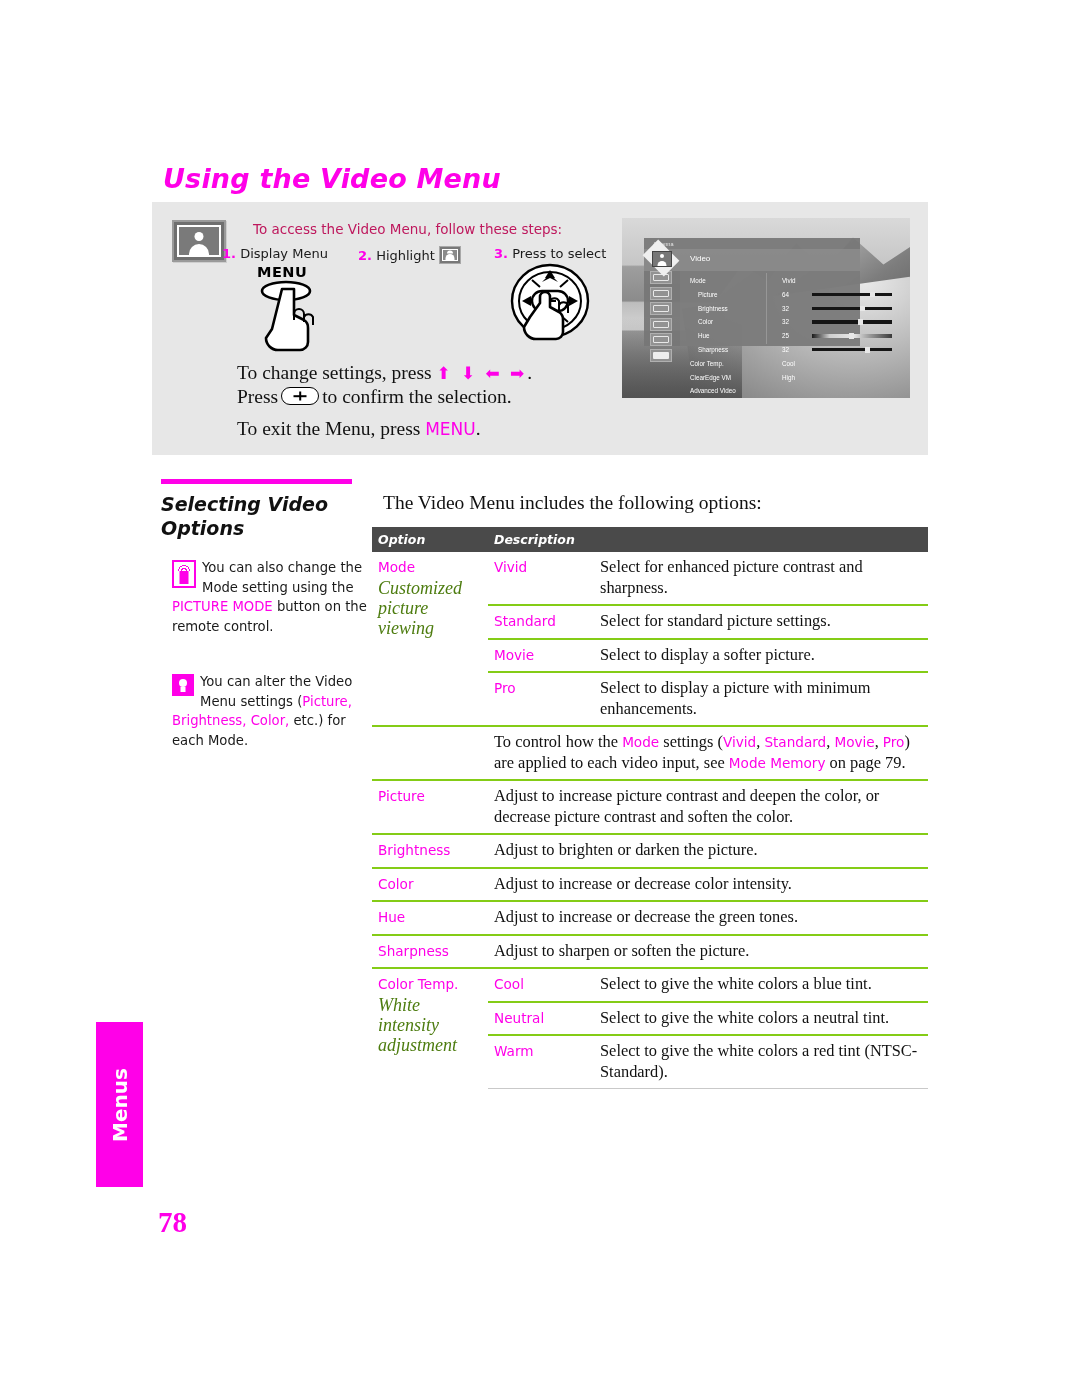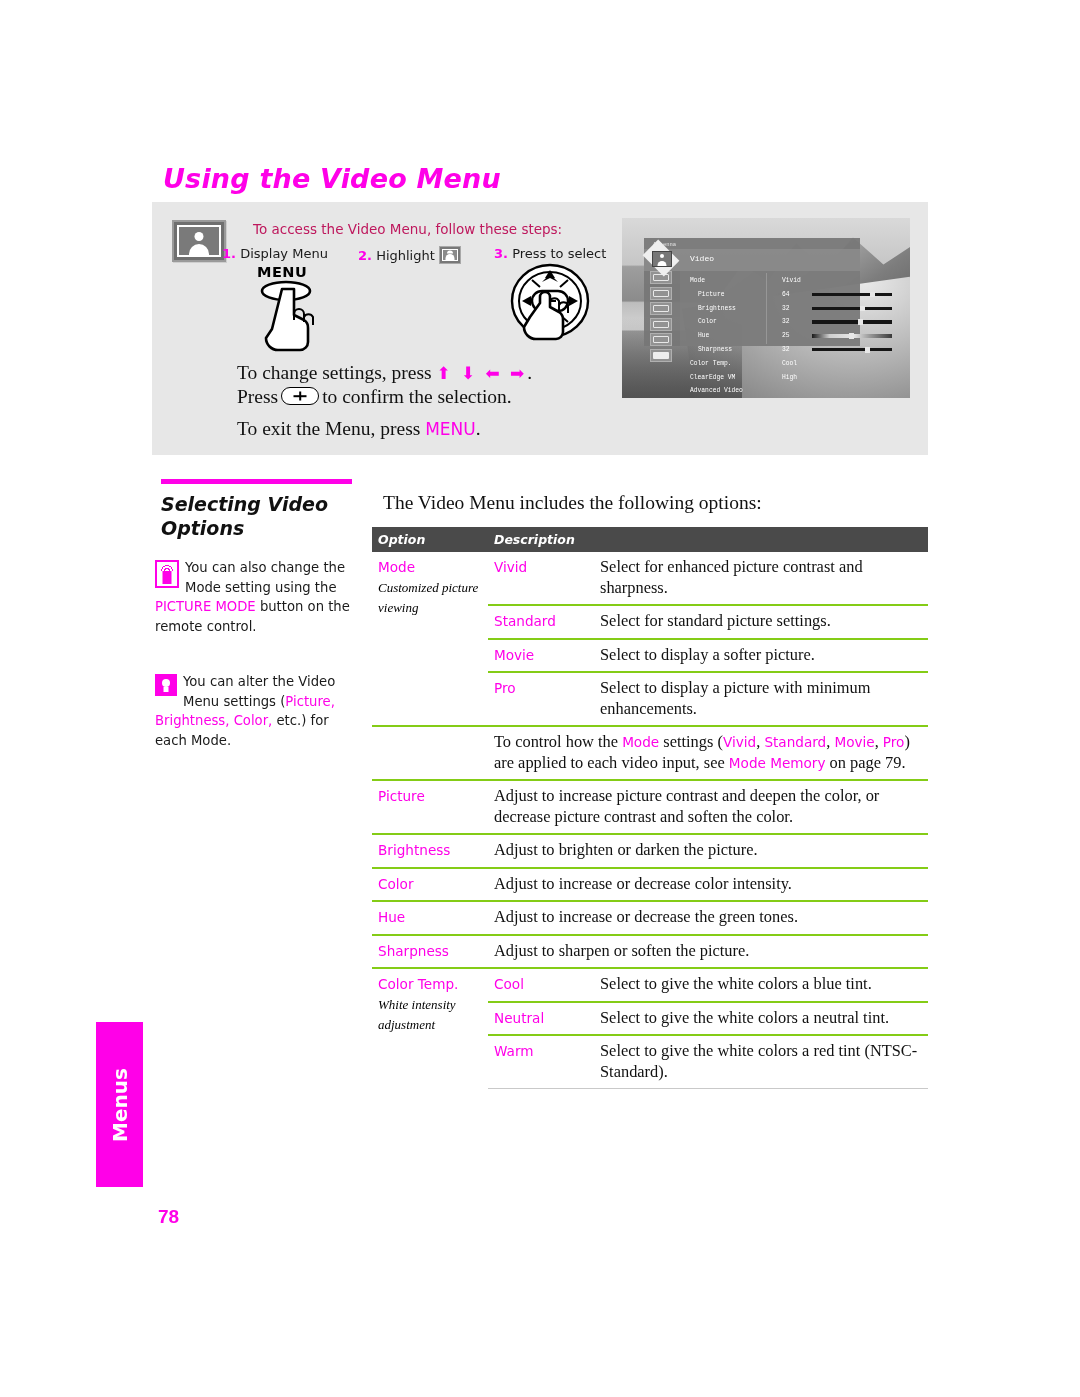--- a/index.html
+++ b/index.html
@@ -148,21 +148,21 @@
   }
   .tv-photo .brush {
     position:absolute; left:0; bottom:0; width:120px; height:80px;
     background:linear-gradient(180deg, rgba(120,120,120,0) 0%, rgba(70,70,70,.75) 100%);
   }
   .osd {
     position:absolute; left:22px; top:20px;
     width:216px; height:108px;
     background:rgba(118,118,118,0.93);
     color:#fff;
-    font-family:Liberation Mono, monospace;
+    font-family:Liberation Sans, sans-serif;
   }
   .osd-antenna {
     position:absolute; left:9px; top:3px;
     font-size:5.5px; color:#e6e6e6;
   }
   .osd-topbar {
     position:absolute; left:0; top:11px; right:0; height:22px;
     background:rgba(140,140,140,0.85);
   }
   .osd-video-label {
@@ -236,21 +236,21 @@
     background:#FF00E8;
   }
   .sec-title {
     position:absolute; left:161px; top:492px; width:215px;
     font-family:"DejaVu Sans", sans-serif;
     font-weight:bold; font-style:italic;
     font-size:19px; line-height:24px;
     color:#111;
   }
   .note {
-    position:absolute; left:155px; width:208px;
+    position:absolute; left:172px; width:208px;
     font-family:"DejaVu Sans", sans-serif;
     font-size:13.2px; line-height:19.5px;
     color:#1a1a1a;
   }
   .note-1 { top:558px; }
   .note-2 { top:672px; }
   .kw { color:#FF00E8; }
 
   .ico-remote {
     float:left; width:24px; height:28px; margin:2px 6px 0 0;
@@ -306,44 +306,44 @@
     color:#111;
   }
   .tbl .c-opt { width:110px; }
   .tbl .c-val { width:100px; }
   .opt-name, .val-name {
     font-family:"DejaVu Sans", sans-serif;
     font-size:13.6px; color:#FF00E8;
   }
   .opt-sub {
     font-family:"Liberation Serif", serif;
-    font-style:italic; font-size:13px; line-height:20px;
-    color:#000000; display:block;
+    font-style:italic; font-size:18px; line-height:20px;
+    color:#4d7c0f; display:block;
   }
   .rowline td { border-top:2px solid #84cc16; }
   .tbl tr.last td { border-bottom:1px solid #c9c9c9; }
   .desc-kw { color:#FF00E8; font-family:"DejaVu Sans", sans-serif; font-size:13.6px; }
 
   
   .tab-menus {
     position:absolute; left:96px; top:1022px;
     width:47px; height:165px;
     background:#FF00E8;
   }
   .tab-menus span {
     position:absolute; left:50%; top:50%;
     transform:translate(-50%,-50%) rotate(-90deg);
     font-family:"DejaVu Sans", sans-serif;
     font-weight:bold; font-size:20px; color:#fff;
     white-space:nowrap;
   }
   .page-num {
     position:absolute; left:158px; top:1206px;
-    font-family:Liberation Sans, sans-serif;
-    font-weight:bold; font-size:19px; color:#FF00E8;
+    font-family:Liberation Serif, serif;
+    font-weight:bold; font-size:29px; color:#FF00E8;
   }
 </style>
 </head>
 <body>
 
 <div class="page">
 
   <div class="page-title">Using the Video Menu</div>
 
   <div class="steps-panel">

